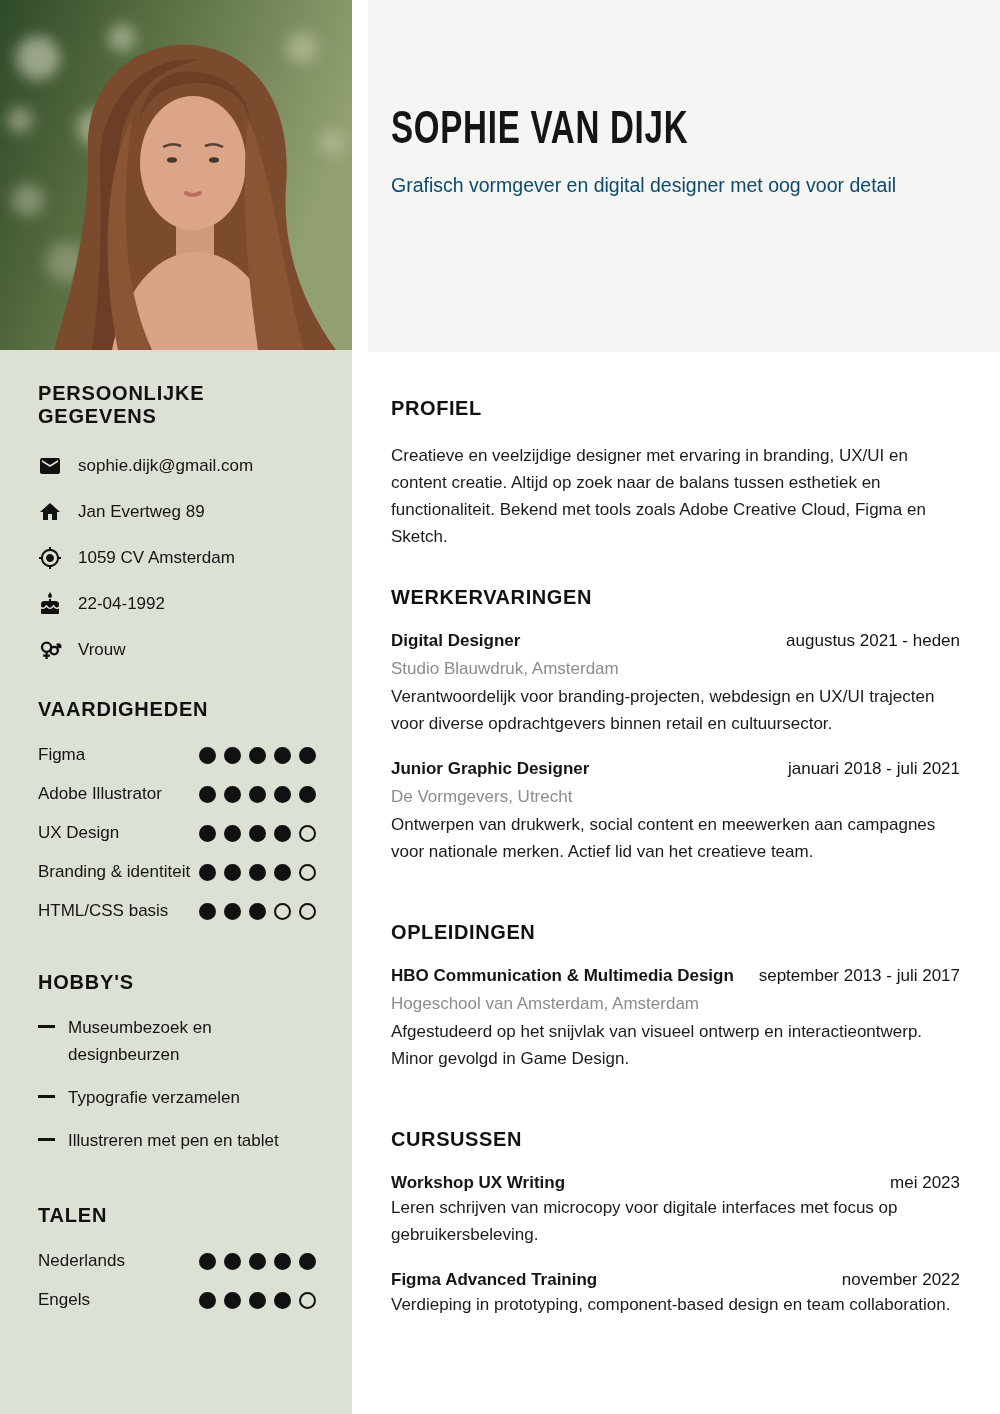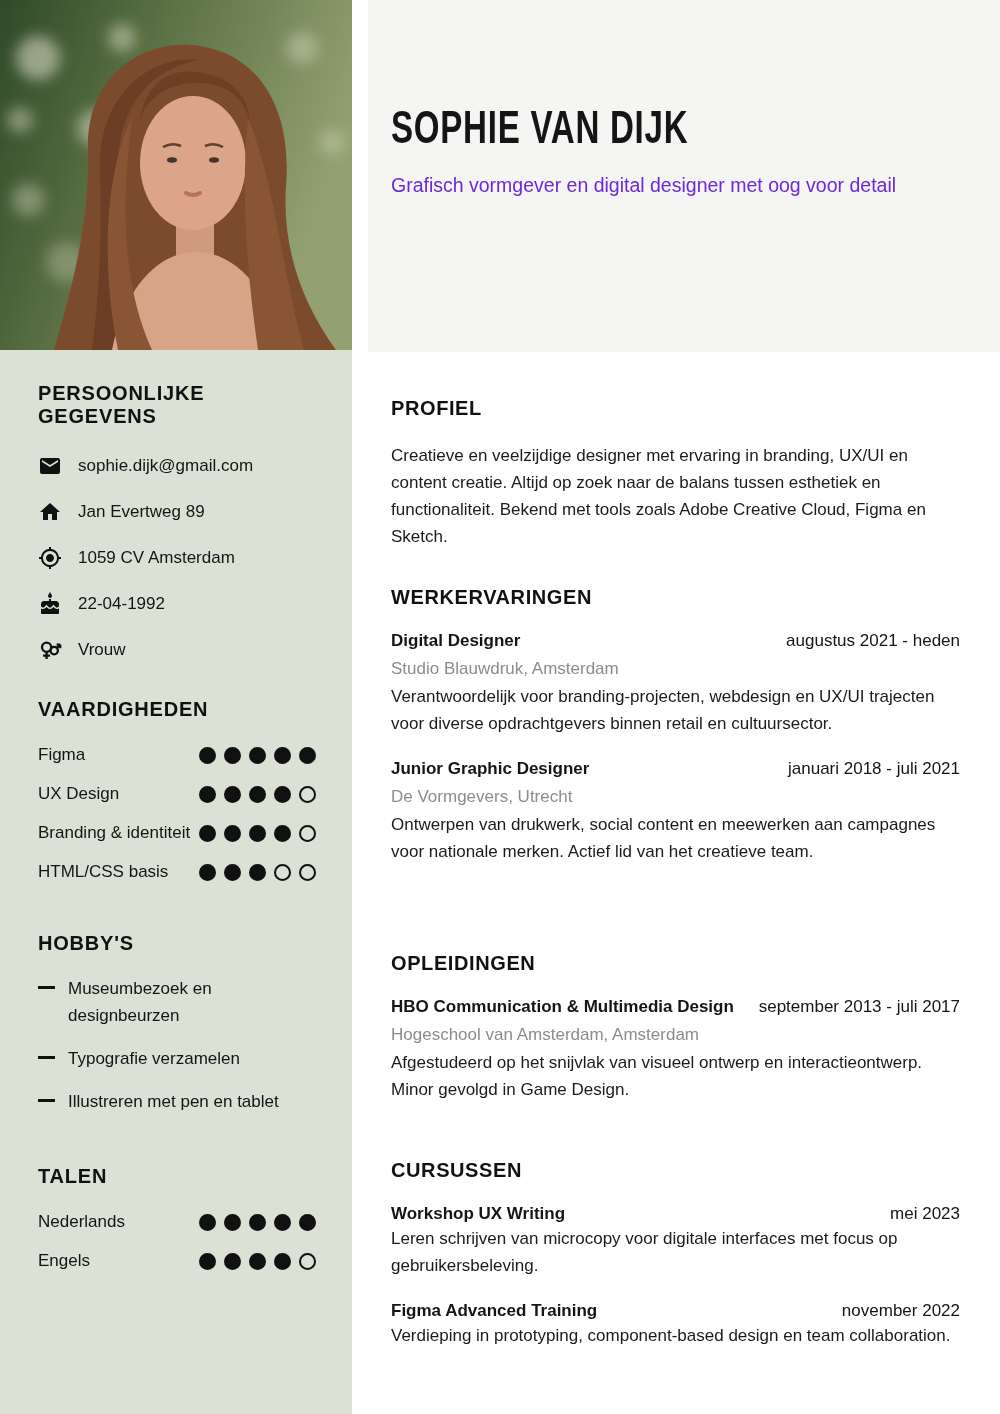--- a/index.html
+++ b/index.html
@@ -37,26 +37,26 @@
 
   
   .gutter{width:16px;flex:0 0 16px;background:#ffffff;}
 
   
   .main{flex:1;display:flex;flex-direction:column;}
   .hero{height:352px;flex:0 0 352px;box-sizing:border-box;background:#f5f5f3;
         padding:100px 40px 0 23px;}
   .name{margin:0;font-size:46px;font-weight:bold;white-space:nowrap;}
   .name .squeeze{display:inline-block;transform:scaleX(.72);transform-origin:left center;letter-spacing:1px;}
-  .tagline{margin:14px 0 0 0;font-size:19.5px;line-height:35px;max-width:545px;color:#6d28d9;}
+  .tagline{margin:14px 0 0 0;font-size:19.5px;line-height:35px;max-width:545px;color:#0c4a6e;}
   .main-body{padding:0 40px 0 23px;}
   .main-h2{font-size:20px;font-weight:bold;letter-spacing:.6px;margin:0;color:#111;}
   .mt-profiel{margin-top:45px;}
   .mt-werk{margin-top:36px;}
-  .mt-opl{margin-top:87px;}
+  .mt-opl{margin-top:56px;}
   .mt-cur{margin-top:56px;}
   .body-text{font-size:17px;line-height:27px;margin:22px 0 0 0;color:#1b1b1b;}
   .entry{margin-top:22px;}
   .entry-head{display:flex;justify-content:space-between;align-items:baseline;}
   .role{font-size:17px;font-weight:bold;}
   .period{font-size:17px;white-space:nowrap;margin-left:12px;}
   .org{font-size:17px;color:#8c8c8c;margin-top:5px;line-height:26px;}
   .desc{font-size:17px;line-height:27px;margin-top:1px;color:#1b1b1b;}
 </style>
 </head>
@@ -163,20 +163,30 @@
           <span class="lbl">Figma</span>
           <span class="dots">
               <span class="dot filled"></span>
               <span class="dot filled"></span>
               <span class="dot filled"></span>
               <span class="dot filled"></span>
               <span class="dot filled"></span>
             </span>
         </div>
         <div class="rate-row">
+          <span class="lbl">Adobe Illustrator</span>
+          <span class="dots">
+              <span class="dot filled"></span>
+              <span class="dot filled"></span>
+              <span class="dot filled"></span>
+              <span class="dot filled"></span>
+              <span class="dot filled"></span>
+            </span>
+        </div>
+        <div class="rate-row">
           <span class="lbl">UX Design</span>
           <span class="dots">
               <span class="dot filled"></span>
               <span class="dot filled"></span>
               <span class="dot filled"></span>
               <span class="dot filled"></span>
               <span class="dot"></span>
             </span>
         </div>
         <div class="rate-row">

